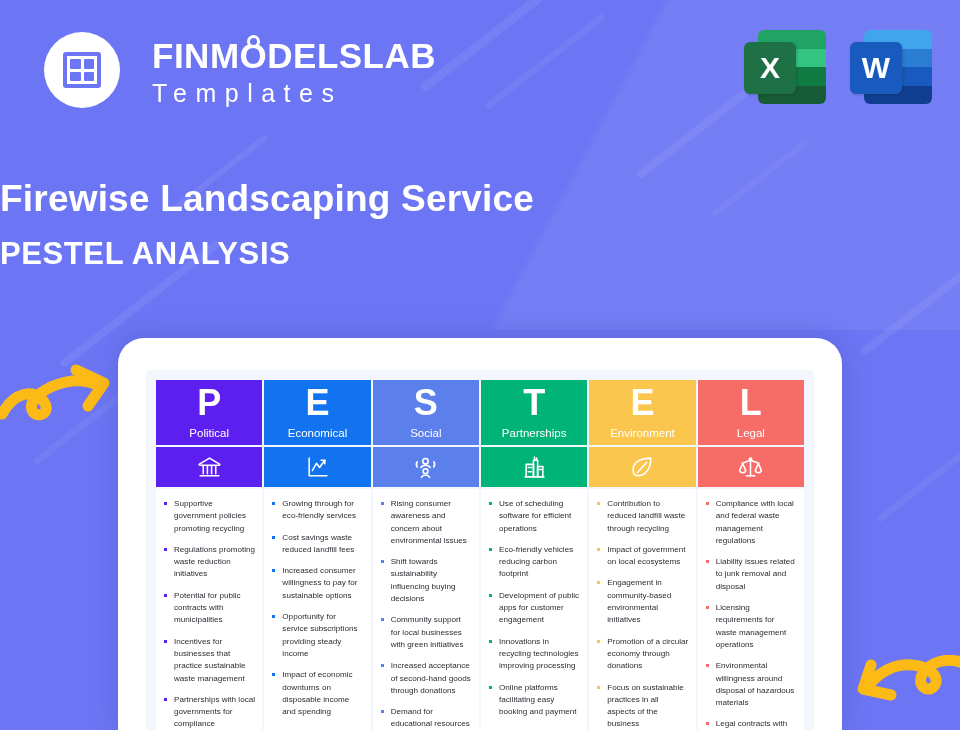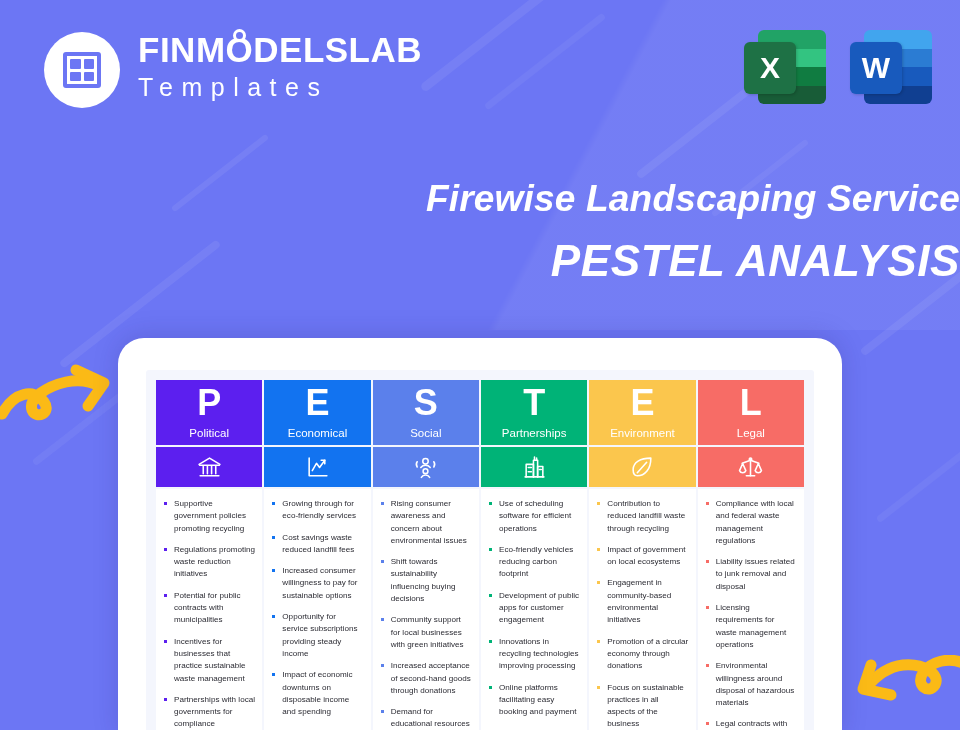--- a/index.html
+++ b/index.html
@@ -11,39 +11,39 @@
   }
 
   
   .brush{position:absolute;background:rgba(255,255,255,.07);border-radius:40px;transform:rotate(-38deg);pointer-events:none;}
   .brush2{position:absolute;background:rgba(255,255,255,.05);border-radius:40px;transform:rotate(-38deg);pointer-events:none;}
   .diag-sheen{position:absolute;top:0;left:330px;width:700px;height:330px;
     background:linear-gradient(118deg,rgba(255,255,255,0) 38%,rgba(255,255,255,.055) 39%,rgba(255,255,255,.055) 100%);
     pointer-events:none;}
 
   
-  .logo-wrap{position:absolute;left:44px;top:32px;display:flex;align-items:flex-start;gap:18px;}
+  .logo-wrap{position:absolute;left:44px;top:32px;display:flex;align-items:flex-end;gap:32px;}
   .logo-circle{width:76px;height:76px;border-radius:50%;background:#fff;display:flex;align-items:center;justify-content:center;flex:0 0 auto;}
   .logo-mark{width:38px;height:36px;border:4px solid #6C76F4;border-radius:3px;display:grid;grid-template-columns:1fr 1fr;grid-template-rows:1fr 1fr;gap:3px;padding:3px;box-sizing:border-box;}
   .logo-mark i{background:#6C76F4;border-radius:1px;display:block;}
   .brand-text{display:flex;flex-direction:column;justify-content:center;}
   .brand-main{color:#fff;font-size:35px;font-weight:bold;letter-spacing:.5px;line-height:1.05;position:relative;}
   .brand-main .o-dot{position:absolute;left:95px;top:-3px;width:13px;height:13px;border-radius:50%;background:#6C76F4;border:3px solid #fff;box-sizing:border-box;}
   .brand-sub{color:#fff;font-size:25px;letter-spacing:8.5px;margin-top:4px;font-weight:300;}
 
   .ms-icons{position:absolute;right:28px;top:26px;display:flex;gap:24px;}
   .ms-icon{position:relative;width:82px;height:82px;}
   .ms-doc{position:absolute;right:0;top:4px;width:68px;height:74px;border-radius:6px;overflow:hidden;display:flex;flex-direction:column;}
   .ms-doc span{flex:1;display:block;}
   .ms-tab{position:absolute;left:0;top:16px;width:52px;height:52px;border-radius:6px;display:flex;align-items:center;justify-content:center;color:#fff;font-size:30px;font-weight:bold;box-shadow:1px 1px 3px rgba(0,0,0,.18);}
 
   
-  .title-block{position:absolute;left:0;top:178px;width:100%;text-align:right;font-style:italic;}
+  .title-block{position:absolute;left:0;top:178px;width:100%;text-align:left;}
   .title-1{color:#fff;font-size:37px;font-weight:bold;letter-spacing:.2px;}
-  .title-2{color:#fff;font-size:44px;font-weight:bold;letter-spacing:.6px;margin-top:16px;margin-left:23px;}
+  .title-2{color:#fff;font-size:31px;font-weight:bold;letter-spacing:.6px;margin-top:16px;}
 
   
   .tablet{position:absolute;left:118px;top:338px;width:724px;height:400px;background:#fff;border-radius:26px 26px 0 0;box-shadow:0 -3px 26px rgba(40,30,120,.18);overflow:hidden;}
   .screen{position:absolute;left:28px;top:32px;right:28px;bottom:0;background:#f4f6fd;border-radius:3px 3px 0 0;padding:8px 8px 0 8px;box-sizing:border-box;}
   .tbl{width:100%;border-collapse:separate;border-spacing:2px;table-layout:fixed;}
 
   .hcell{height:65px;vertical-align:top;position:relative;padding:0;}
   .hcell .letter{position:absolute;left:0;right:0;top:5px;text-align:center;color:#fff;font-size:36px;font-weight:bold;line-height:1;}
   .hcell .name{position:absolute;left:0;right:0;bottom:6px;text-align:center;color:#fff;font-size:11.5px;}
 

